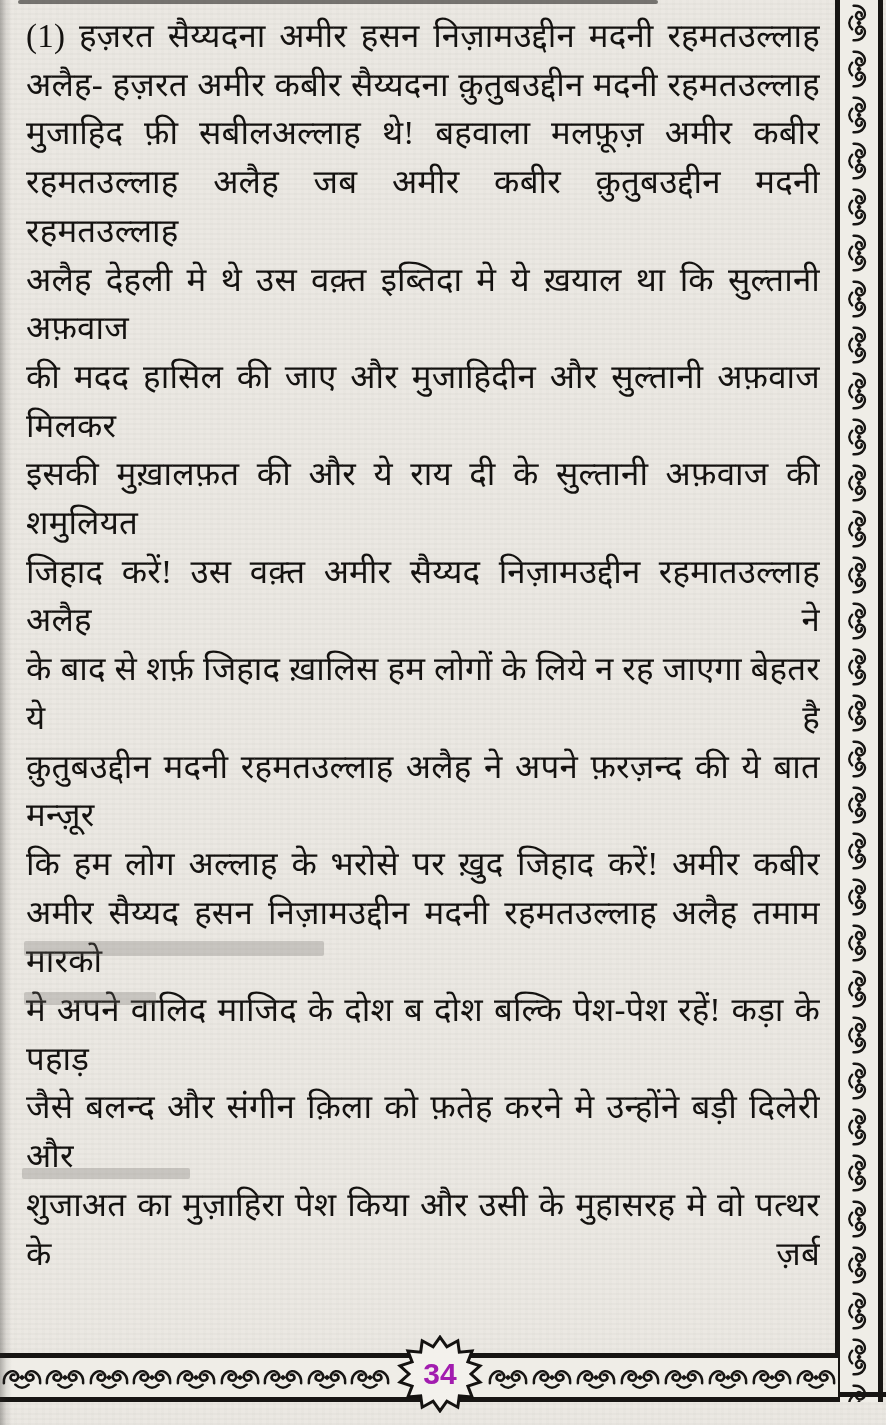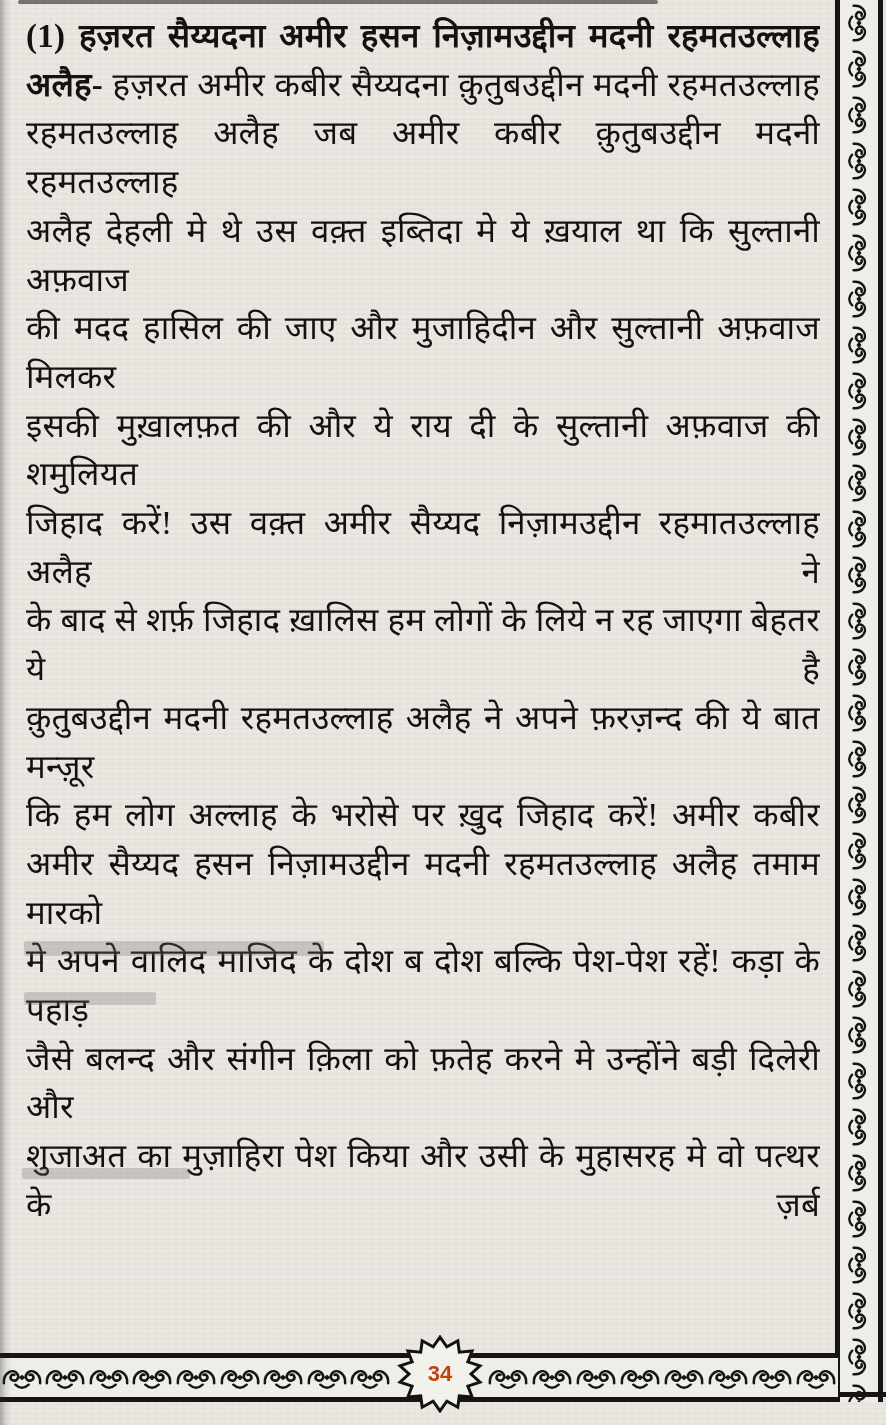--- a/index.html
+++ b/index.html
@@ -32,21 +32,21 @@
     position:absolute;left:26px;top:12px;width:794px;
   }
   .line{
     font-size:33px;line-height:48.7px;white-space:nowrap;
     text-align:justify;text-align-last:justify;
     letter-spacing:.2px;
     overflow:hidden;
   }
   .line{white-space:normal;} 
   .line.para-end{text-align-last:left;}
-  .line b{font-weight:700;}
+  .line b{font-weight:400;}
   .line:first-child{font-weight:700;}
 
   
   .smudge{position:absolute;background:rgba(110,108,104,.28);border-radius:2px;pointer-events:none;}
 
   
   .right-border{
     position:absolute;top:0;right:3px;width:38px;height:1402px;
     border-left:5px solid #171513;border-right:5px solid #171513;
     background:#efede7;
@@ -71,21 +71,21 @@
   }
   .mot{display:block;}
 
   
   .page-badge{
     position:absolute;left:397px;top:1335px;width:86px;height:78px;z-index:5;
   }
   .page-badge svg{position:absolute;inset:0;}
   .page-badge .num{
     position:absolute;inset:0;display:flex;align-items:center;justify-content:center;
-    font-size:22px;font-weight:700;color:#c2410c;
+    font-size:30px;font-weight:700;color:#a21caf;
     font-family:"Liberation Sans","DejaVu Sans",sans-serif;
   }
 </style>
 </head>
 <body>
 
 <svg width="0" height="0" style="position:absolute" aria-hidden="true">
   <defs>
     <symbol id="vineH" viewBox="0 0 44 26">
       <path d="M3 19 C2 8, 13 3, 17 9 C20 13.5, 15.5 18, 11.5 15.5 C8.5 13.5, 10.5 9, 14 10.2" fill="none" stroke="#171513" stroke-width="2.7" stroke-linecap="round"></path>
@@ -95,20 +95,21 @@
     </symbol>
   </defs>
 </svg>
 
 <div class="paper-noise"></div>
 <div class="top-edge-artifact"></div>
 
 <div class="text-block">
     <div class="line"><b>(1) हज़रत सैय्यदना अमीर हसन निज़ामउद्दीन मदनी रहमतउल्लाह</b></div>
     <div class="line"><b>अलैह-</b> <span>हज़रत अमीर कबीर सैय्यदना क़ुतुबउद्दीन मदनी रहमतउल्लाह</span></div>
+    <div class="line"><span>मुजाहिद फ़ी सबीलअल्लाह थे! बहवाला मलफ़ूज़ अमीर कबीर</span></div>
     <div class="line"><span>रहमतउल्लाह अलैह जब अमीर कबीर क़ुतुबउद्दीन मदनी रहमतउल्लाह</span></div>
     <div class="line"><span>अलैह देहली मे थे उस वक़्त इब्तिदा मे ये ख़याल था कि सुल्तानी अफ़वाज</span></div>
     <div class="line"><span>की मदद हासिल की जाए और मुजाहिदीन और सुल्तानी अफ़वाज मिलकर</span></div>
     <div class="line"><span>इसकी मुख़ालफ़त की और ये राय दी के सुल्तानी अफ़वाज की शमुलियत</span></div>
     <div class="line"><span>जिहाद करें! उस वक़्त अमीर सैय्यद निज़ामउद्दीन रहमातउल्लाह अलैह ने</span></div>
     <div class="line"><span>के बाद से शर्फ़ जिहाद ख़ालिस हम लोगों के लिये न रह जाएगा बेहतर ये है</span></div>
     <div class="line"><span>क़ुतुबउद्दीन मदनी रहमतउल्लाह अलैह ने अपने फ़रज़न्द की ये बात मन्ज़ूर</span></div>
     <div class="line"><span>कि हम लोग अल्लाह के भरोसे पर ख़ुद जिहाद करें! अमीर कबीर</span></div>
     <div class="line"><span>अमीर सैय्यद हसन निज़ामउद्दीन मदनी रहमतउल्लाह अलैह तमाम मारको</span></div>
     <div class="line"><span>मे अपने वालिद माजिद के दोश ब दोश बल्कि पेश-पेश रहें! कड़ा के पहाड़</span></div>

